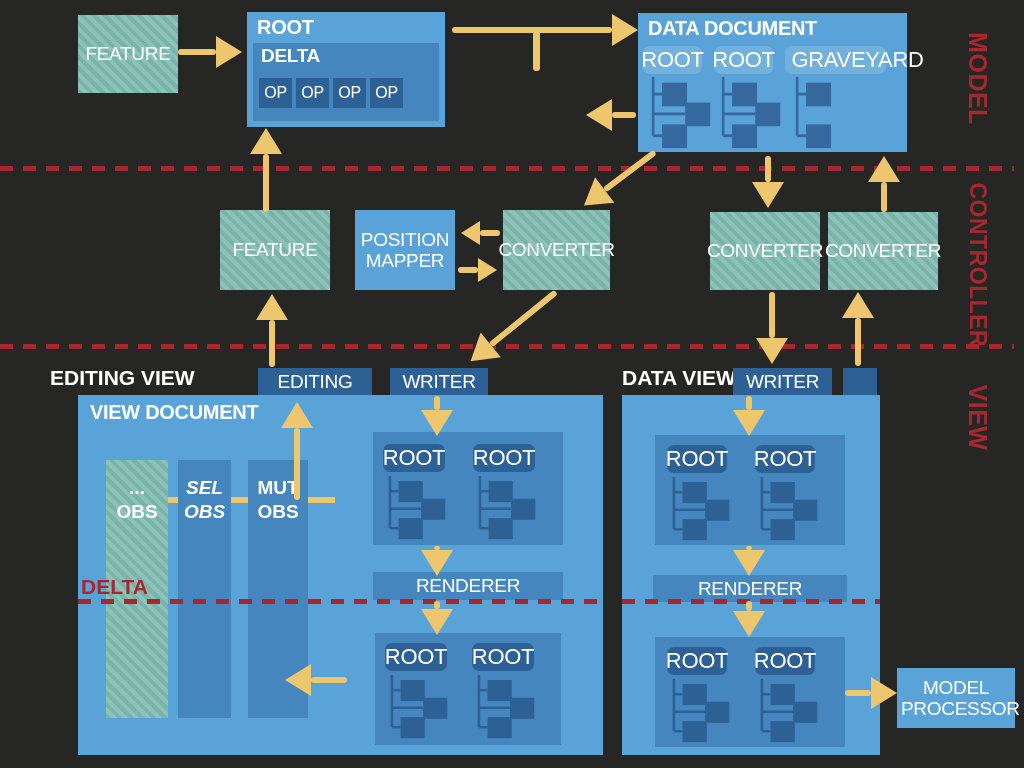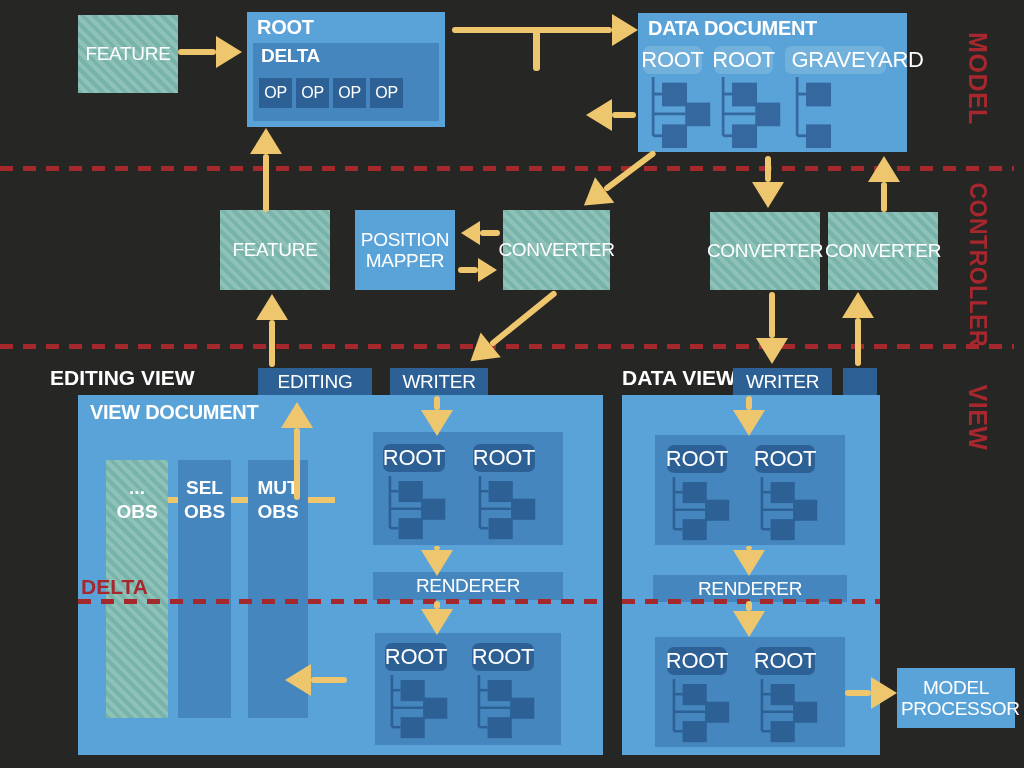--- a/index.html
+++ b/index.html
@@ -186,21 +186,21 @@
 
   <div class="box lblue" style="left:50px;top:395px;width:525px;height:360px;z-index:2;margin-left:28px;">
     <div class="box-title" style="left:12px;top:6px;">VIEW DOCUMENT</div>
 
     <div class="conn" style="left:85px;top:102px;width:172px;height:6px;"></div>
 
     <div class="col teal" style="left:28px;top:65px;width:62px;height:258px;">
       <span>...</span>
       <span>OBS</span>
     </div>
-    <div class="col mblue" style="left:100px;top:65px;width:53px;height:258px;">
+    <div class="col mblue" style="left:100px;top:65px;width:53px;height:258px;font-style:italic;">
       <span>SEL</span>
       <span>OBS</span>
     </div>
     <div class="col mblue" style="left:170px;top:65px;width:60px;height:258px;">
       <span>MUT</span>
       <span>OBS</span>
     </div>
 
     <div class="box mblue" style="left:295px;top:37px;width:190px;height:113px;">
       <div class="box dblue center-lbl fs18" style="left:10px;top:12px;width:62px;height:28px;">ROOT</div>

